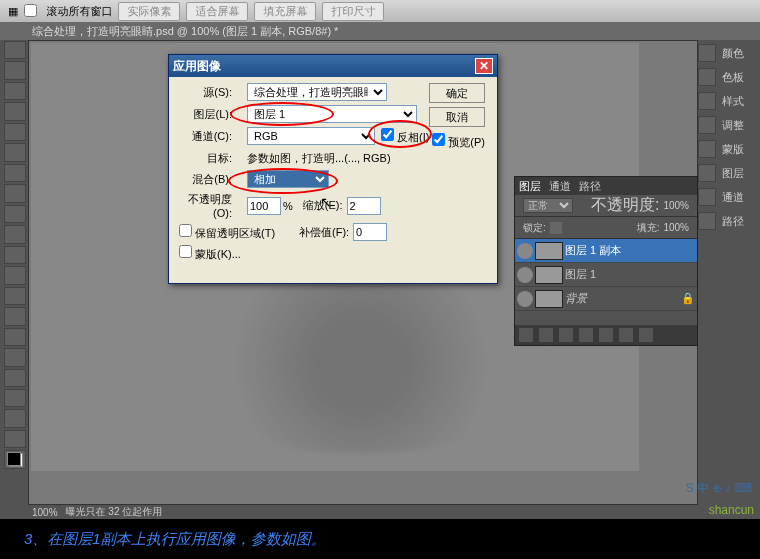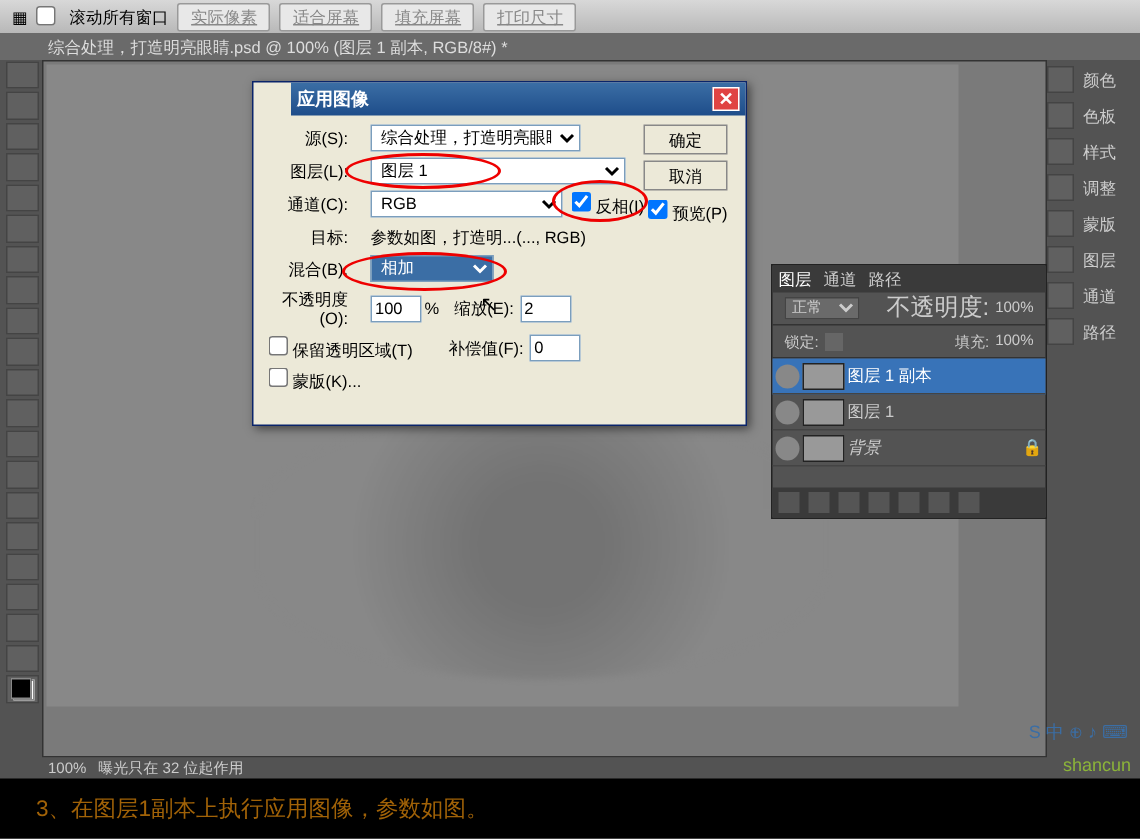--- a/index.html
+++ b/index.html
@@ -1,57 +1,57 @@
 <!DOCTYPE html>
 <html><head>
 <meta charset="utf-8">
 <style>
 * { margin: 0; padding: 0; box-sizing: border-box; font-family: "Microsoft YaHei", SimSun, sans-serif; }
 body { background: #000; width: 760px; height: 559px; overflow: hidden; position: relative; }
 .app { width: 760px; height: 519px; background: #535353; position: relative; }
 .topbar { height: 22px; background: linear-gradient(#d8d8d8,#b8b8b8); display: flex; align-items: center; gap: 6px; padding: 0 8px; font-size: 11px; }
 .topbar .cb { display: flex; align-items: flex-start; gap: 9px; }
-.topbar .tbtn { background: #e8e8e8; border: 1px solid #999; padding: 1px 8px; font-size: 11px; border-radius: 2px; color: #888; text-decoration: underline; }
+.topbar .tbtn { background: #e8e8e8; border: 1px solid #999; padding: 1px 8px; font-size: 11px; border-radius: 2px; color: #888; }
 .doctab { height: 18px; background: #6a6a6a; display: flex; align-items: center; padding: 0 32px; font-size: 11px; color: #ddd; }
 .workspace { position: absolute; top: 40px; left: 28px; right: 62px; bottom: 14px; background: #7a7a7a; border: 1px solid #333; }
 .canvas { position: absolute; top: 2px; left: 2px; width: 608px; height: 428px; background: #888; overflow: hidden; }
 .eye { position: absolute; top: 230px; left: 140px; width: 380px; height: 180px; border-radius: 50%/40%; background: radial-gradient(circle at 50% 50%, #666 20%, #888 60%); filter: blur(2px); opacity: 0.6; }
 .ltool { position: absolute; left: 2px; top: 40px; width: 26px; height: 430px; background: #535353; display: flex; flex-direction: column; }
 .ltool div { width: 22px; height: 20px; margin: 1px 2px; background: #606060; border: 1px solid #444; }
 .fgbg { width: 22px; height: 22px; position: relative; margin: 4px 2px; }
 .fgbg .fg { width: 14px; height: 14px; background: #000; border: 1px solid #888; position: absolute; top: 0; left: 0; }
 .fgbg .bg { width: 14px; height: 14px; background: #fff; border: 1px solid #888; position: absolute; bottom: 0; right: 0; }
 .rbar { position: absolute; right: 0; top: 40px; width: 62px; height: 460px; background: #535353; }
 .rbar .icol { position: absolute; right: 42px; top: 0; width: 20px; display: flex; flex-direction: column; gap: 6px; padding-top: 4px; }
 .rbar .icol div { width: 18px; height: 18px; background: #606060; border: 1px solid #444; }
 .rbar .labels { position: absolute; right: 0; top: 0; width: 42px; font-size: 11px; color: #ccc; padding-top: 4px; }
 .rbar .labels div { padding: 2px 4px; height: 19px; margin-bottom: 5px; }
 .dialog { position: absolute; left: 168px; top: 54px; width: 330px; height: 230px; background: #ece9d8; border: 1px solid #0a246a; box-shadow: 2px 2px 6px rgba(0,0,0,0.5); }
-.titlebar { height: 22px; background: linear-gradient(#3b6ea5,#1e4d8a); display: flex; align-items: center; justify-content: space-between; padding: 0 4px; color: #fff; font-size: 12px; font-weight: bold; margin-left: 25px; }
+.titlebar { height: 22px; background: linear-gradient(#3b6ea5,#1e4d8a); display: flex; align-items: center; justify-content: space-between; padding: 0 4px; color: #fff; font-size: 12px; font-weight: bold; }
 .closebtn { width: 18px; height: 16px; background: #e04343; color: #fff; display: flex; align-items: center; justify-content: center; font-size: 12px; border: 1px solid #fff; cursor: pointer; }
 .dlgbody { padding: 6px 10px; font-size: 11px; position: relative; }
 .row { display: flex; align-items: center; margin-bottom: 4px; }
 .row .lbl { width: 68px; text-align: right; padding-right: 15px; }
 .row select, .row input[type=text] { font-size: 11px; height: 18px; border: 1px solid #7b9ebd; padding: 0 2px; }
 .row select { background: #fff; }
 .dbtn { position: absolute; right: 12px; width: 56px; height: 20px; background: #ece9d8; border: 1px solid #888; font-size: 11px; cursor: pointer; }
 .highlight { position: absolute; border: 2px solid #e00; border-radius: 50%; pointer-events: none; }
 .layerspanel { position: absolute; right: 62px; top: 176px; width: 184px; height: 170px; background: #535353; border: 1px solid #222; font-size: 11px; color: #ccc; }
 .lptabs { height: 18px; background: #3a3a3a; display: flex; align-items: center; padding: 0 4px; gap: 8px; }
 .lptabs span:first-child { color: #fff; }
 .lpopts { height: 22px; display: flex; align-items: center; padding: 0 8px; gap: 4px; border-bottom: 1px solid #333; }
 .lpopts select { font-size: 10px; background: #6a6a6a; border: 1px solid #444; color: #ccc; width: 50px; }
 .lprow { height: 24px; display: flex; align-items: center; padding: 0 2px; gap: 2px; border-bottom: 1px solid #444; }
 .lprow.sel { background: #3873b8; color: #fff; }
 .eyeic { width: 16px; height: 16px; background: #888; border-radius: 50%; }
 .thumb { width: 28px; height: 18px; background: #999; border: 1px solid #222; }
 .lpfoot { position: absolute; bottom: 0; height: 20px; width: 100%; background: #3a3a3a; display: flex; align-items: center; padding: 0 4px; gap: 6px; }
 .lpfoot div { width: 14px; height: 14px; background: #555; }
 .statusbar { position: absolute; bottom: 0; left: 28px; height: 14px; font-size: 10px; color: #ccc; display: flex; align-items: center; gap: 8px; padding: 0 4px; }
-.caption { position: absolute; top: 522px; left: 0; width: 760px; height: 36px; background: #000; color: #a16207; font-size: 15px; padding: 8px 24px; }
+.caption { position: absolute; top: 522px; left: 0; width: 760px; height: 36px; background: #000; color: #3b82f6; font-size: 15px; padding: 8px 24px; font-style: italic; }
 .watermark { position: absolute; right: 6px; bottom: 42px; font-size: 12px; color: #9c3; opacity: 0.8; }
 .bottomicons { position: absolute; right: 8px; bottom: 22px; color: #3b6ea5; font-size: 12px; }
 .cursor-arrow { position: absolute; left: 320px; top: 194px; font-size: 14px; color: #000; pointer-events: none; }
 </style>
 </head>
 <body>
 
 <div class="app">
   <div class="topbar">
     <span>▦</span>

